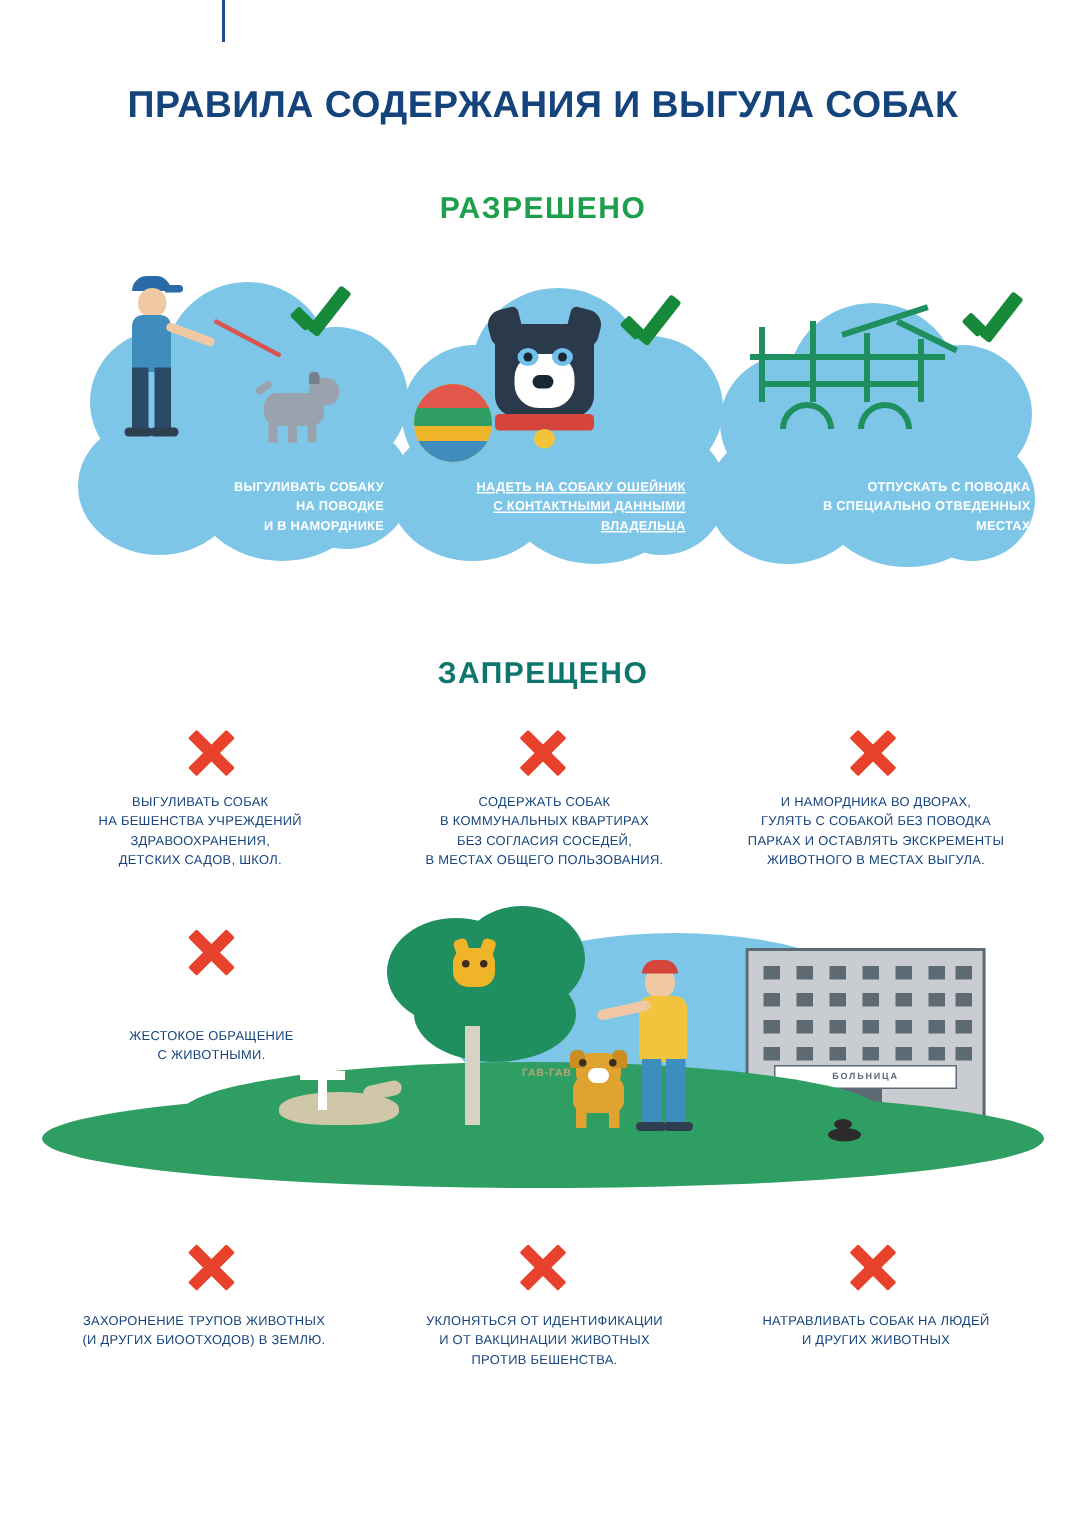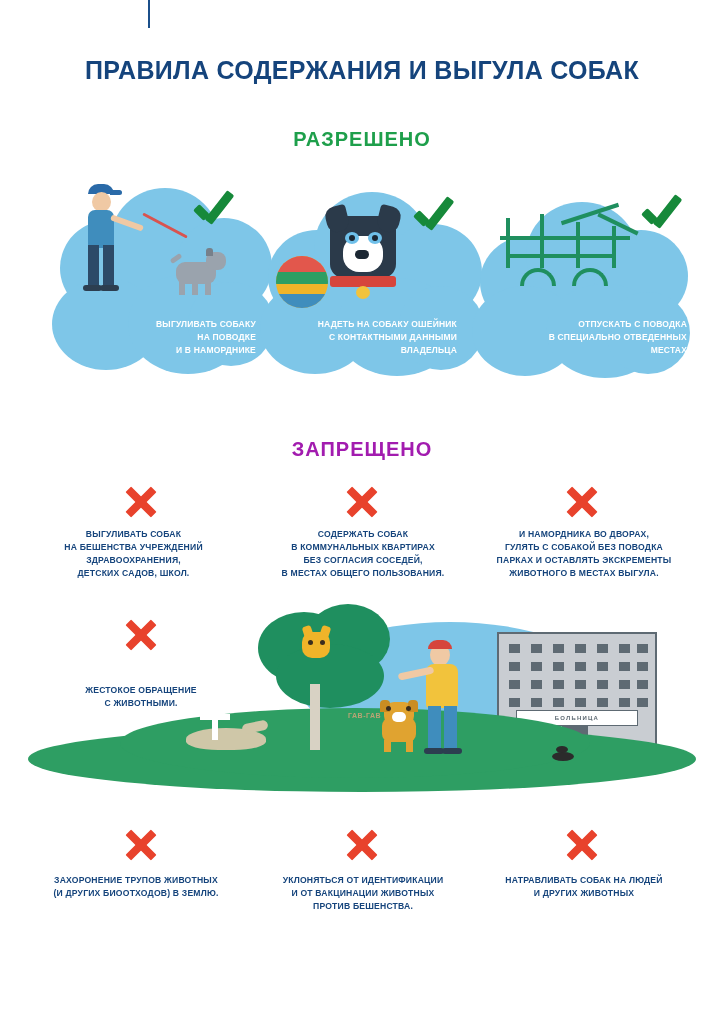--- a/index.html
+++ b/index.html
@@ -45,21 +45,21 @@
 
   .section-head {
     position: absolute;
     width: 724px;
     text-align: center;
     font-size: 20px;
     font-weight: bold;
     letter-spacing: 1px;
   }
   .allowed-head { top: 128px; color: #1e9f4b; }
-  .forbidden-head { top: 438px; color: #a21caf; }
+  .forbidden-head { top: 438px; color: #0f766e; }
   .cloud {
     position: absolute;
   }
   .cloud i {
     position: absolute;
     display: block;
     background: #7ec6e8;
     border-radius: 50%;
   }
 
@@ -120,21 +120,21 @@
     border-radius: 1px;
   }
   .xmark:before { transform: rotate(45deg); }
   .xmark:after { transform: rotate(-45deg); }
 
   .rule-text {
     position: absolute;
     text-align: center;
     color: #15447c;
     font-size: 8.6px;
-    font-weight: bold;
+    font-weight: normal;
     line-height: 13px;
     letter-spacing: 0.2px;
   }
 
   
   .scene {
     position: absolute;
     left: 0;
     top: 600px;
     width: 724px;
@@ -324,21 +324,21 @@
 
     <div style="position:absolute;left:276px;top:256px;width:52px;height:52px;background:#f0b429;border-radius:50%;overflow:hidden;">
       <div style="position:absolute;left:0;top:0;width:52px;height:16px;background:#e2574c;"></div>
       <div style="position:absolute;left:0;top:16px;width:52px;height:12px;background:#2e9e63;"></div>
       <div style="position:absolute;left:0;top:38px;width:52px;height:14px;background:#3f8dbd;"></div>
     </div>
   </div>
 
   <div class="check" style="left:412px; top:192px;"></div>
 
-  <div class="blob-caption" style="left:267px; top:318px; width:190px;">
+  <div class="blob-caption" style="left:267px; top:318px; width:190px;text-decoration:underline;">
     <div>НАДЕТЬ НА СОБАКУ  ОШЕЙНИК</div>
     <div>С КОНТАКТНЫМИ ДАННЫМИ</div>
     <div>ВЛАДЕЛЬЦА</div>
   </div>
 
   <div class="cloud" style="left:472px; top:196px; width:220px; height:184px;">
     <i style="left:8px;   top:40px;  width:96px;  height:92px;"></i>
     <i style="left:54px;  top:6px;   width:112px; height:106px;"></i>
     <i style="left:122px; top:34px;  width:94px;  height:92px;"></i>
     <i style="left:0px;   top:90px;  width:106px; height:90px;"></i>

